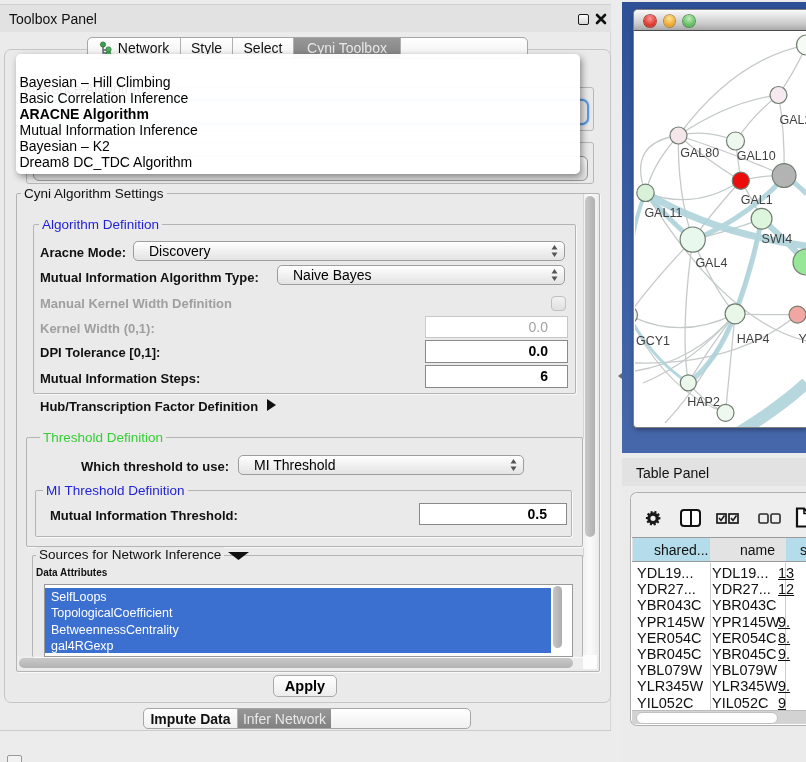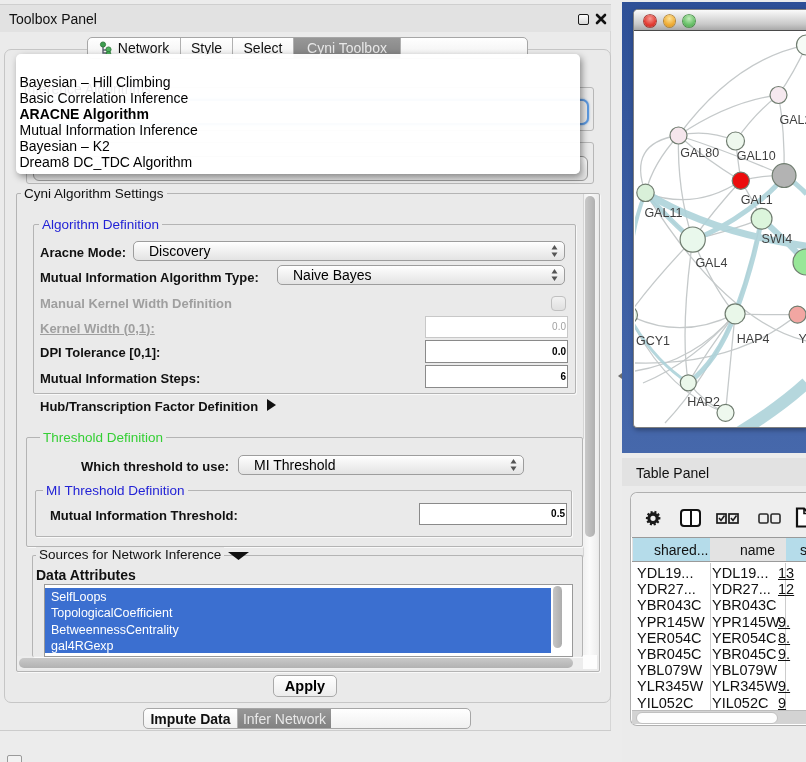--- a/index.html
+++ b/index.html
@@ -7,21 +7,21 @@
        font-family:"Liberation Sans",sans-serif;background:#ececec;}
   .abs{position:absolute;}
   .lbl{position:absolute;font-weight:bold;font-size:13px;color:#111;white-space:nowrap;}
   .dis{color:#9f9f9f;}
   .combo{position:absolute;border:1px solid #9d9d9d;border-radius:5px;
          background:linear-gradient(#ffffff,#f2f2f2 45%,#e3e3e3);
          font-size:14px;color:#000;box-sizing:border-box;}
   .combo .ct{position:absolute;left:15px;top:50%;transform:translateY(-50%);white-space:nowrap;}
   .combo .ar{position:absolute;right:6px;top:50%;transform:translateY(-50%);width:7px;height:12px;}
   .fld{position:absolute;background:#fff;box-sizing:border-box;
-       font-size:10px;text-align:right;padding-right:1px;white-space:nowrap;}
+       font-size:14px;text-align:right;padding-right:19px;white-space:nowrap;}
   .etch{position:absolute;border:1px solid #b4b4b4;border-radius:2px;
         box-shadow:inset 0 0 0 0px #fff, 1px 1px 0 rgba(255,255,255,.7);}
   .ptitle{position:absolute;font-size:13.5px;background:#eaeaea;padding:0 3px;white-space:nowrap;}
   .seg{position:absolute;display:flex;border:1px solid #a6a6a6;border-radius:5px;
        background:linear-gradient(#ffffff,#f0f0f0);overflow:hidden;z-index:3;}
   .seg .sg{display:flex;align-items:center;justify-content:center;
            font-size:14px;color:#111;border-right:1px solid #b0b0b0;box-sizing:border-box;}
   .seg .sg:last-child{border-right:none;}
   .seg .on{background:linear-gradient(#979797,#828282);color:#e8e8e8;}
 </style>
@@ -100,21 +100,21 @@
 <div class="combo" style="left:277px;top:265px;width:288px;height:20px;">
     <span class="ct">Naive Bayes</span>
   <svg class="ar" viewBox="0 0 7 12">
       <path d="M3.5 0 L6.5 4.5 L0.5 4.5 Z M3.5 12 L6.5 7.5 L0.5 7.5 Z" fill="#555"></path>
     </svg>
   </div>
 
 <div class="lbl dis" style="left:40px;top:295.5px;">Manual Kernel Width Definition</div>
 <div class="abs" style="left:551px;top:296px;width:15px;height:15px;border:1px solid #c0c0c0;border-radius:4px;background:linear-gradient(#f2f2f2,#e0e0e0);box-sizing:border-box;"></div>
 
-<div class="lbl dis" style="left:40px;top:320.5px;text-decoration:underline;">Kernel Width (0,1):</div>
+<div class="lbl dis" style="left:40px;top:320.5px;">Kernel Width (0,1):</div>
 <div class="fld" style="left:425px;top:316px;width:143px;height:22px;border:1px solid #c8c8c8;color:#a2a2a2;line-height:20px;">0.0</div>
 
 <div class="lbl" style="left:40px;top:345px;">DPI Tolerance [0,1]:</div>
 <div class="fld" style="left:425px;top:340px;width:143px;height:23px;border:1px solid #8a8a8a;color:#000;line-height:21px;font-weight:bold;">0.0</div>
 
 <div class="lbl" style="left:40px;top:370.5px;">Mutual Information Steps:</div>
 <div class="fld" style="left:425px;top:365px;width:143px;height:23px;border:1px solid #8a8a8a;color:#000;line-height:21px;font-weight:bold;">6</div>
 
 <div class="lbl" style="left:40px;top:398.5px;">Hub/Transcription Factor Definition</div>
 <svg class="abs" style="left:265px;top:398px;" width="13" height="14" viewBox="0 0 13 14">
@@ -135,21 +135,21 @@
 <div class="etch" style="left:35px;top:490px;width:535px;height:45px;"></div>
 <div class="ptitle" style="left:43px;top:483px;color:#2323d6;">MI Threshold Definition</div>
 <div class="lbl" style="left:50px;top:507.5px;">Mutual Information Threshold:</div>
 <div class="fld" style="left:419px;top:503px;width:148px;height:22px;border:1px solid #8a8a8a;color:#000;line-height:20px;font-weight:bold;">0.5</div>
 
 <div class="etch" style="left:32px;top:555px;width:549px;height:101px;border-bottom:none;"></div>
 <div class="ptitle" style="left:36px;top:547px;color:#111;">Sources for Network Inference</div>
 <svg class="abs" style="left:227px;top:551px;" width="23" height="10" viewBox="0 0 23 10">
     <path d="M1 1 L22 1 L11.5 9 Z" fill="#111"></path>
   </svg>
-<div class="lbl" style="left:36px;top:567px;font-size:14px;">Data Attributes</div>
+<div class="lbl" style="left:36px;top:567px;font-size:10px;">Data Attributes</div>
 
 <div class="abs" style="left:44px;top:584px;width:529px;height:73px;background:#fff;border:1px solid #999;box-sizing:border-box;"></div>
 <div class="abs" style="left:45px;top:587.5px;width:506px;height:65.5px;background:#3b6fd0;"></div>
 <div class="abs" style="left:51px;top:589px;font-size:12.5px;line-height:16.3px;color:#fff;white-space:nowrap;">SelfLoops<br>TopologicalCoefficient<br>BetweennessCentrality<br>gal4RGexp</div>
 <div class="abs" style="left:552.5px;top:586px;width:9.5px;height:62px;background:linear-gradient(90deg,#c6c6c6,#adadad);border-radius:6px;"></div>
 
 <div class="abs" style="left:273px;top:675px;width:64px;height:22px;border:1px solid #a9a9a9;border-radius:5px;background:linear-gradient(#ffffff,#ececec);box-sizing:border-box;text-align:center;font-size:14.5px;font-weight:bold;line-height:20px;color:#000;">Apply</div>
 
 <div class="seg" style="left:143px;top:708px;width:326px;height:19px;">
   <div class="sg" style="width:94px;font-weight:bold;">Impute Data</div>

